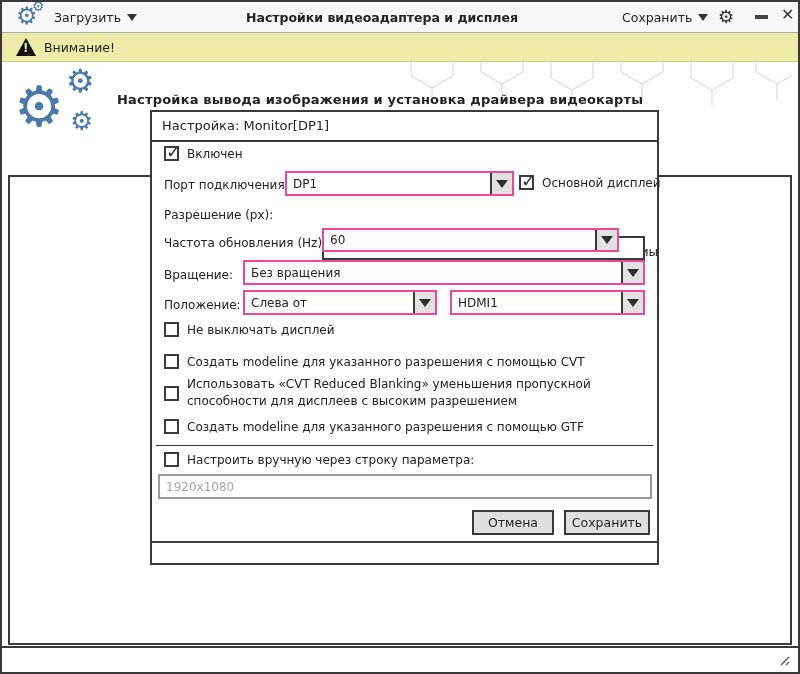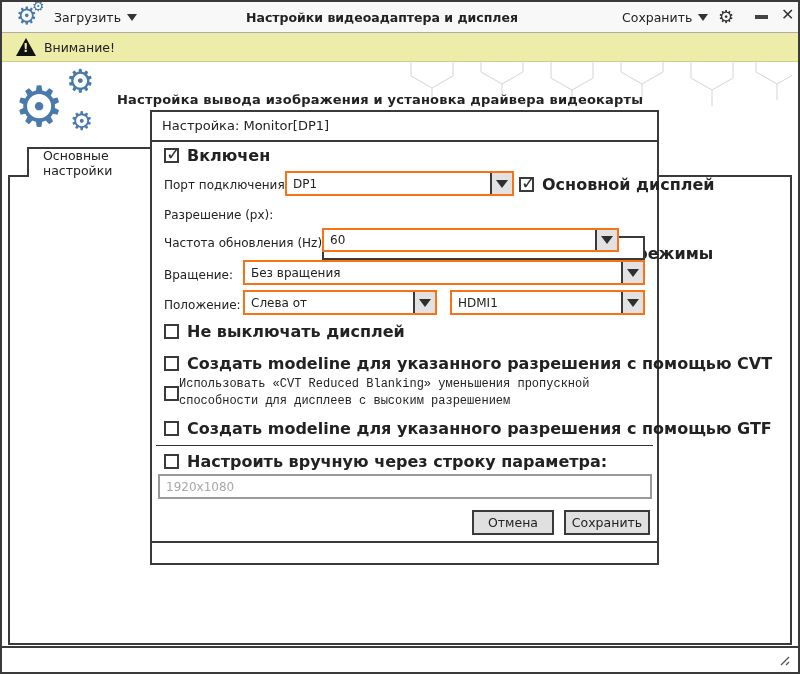--- a/index.html
+++ b/index.html
@@ -37,25 +37,25 @@
   .tab{position:absolute;left:25px;top:145px;width:138px;height:30px;border:2px solid #3a3a3a;border-bottom:none;background:#fff;z-index:2;display:flex;align-items:center;padding-left:14px;font-size:12.5px;}
   .page{position:absolute;left:6px;top:173px;width:784px;height:470px;border:2px solid #3a3a3a;background:#fff;z-index:1;}
   
   .group{position:absolute;border:2px solid #3a3a3a;background:#fff;}
   .group>.legend{position:absolute;top:-9px;left:9px;background:#fff;padding:0 5px;font-size:12.5px;}
   .g-driver{left:16px;top:182px;width:762px;height:104px;}
   .g-screen{left:16px;top:294px;width:762px;height:170px;}
   .g-hybrid{left:16px;top:470px;width:762px;height:47px;}
   .g-extra{left:16px;top:522px;width:762px;height:118px;}
   
-  .row{position:absolute;display:flex;align-items:center;gap:8px;font-size:16px;white-space:nowrap;font-weight:bold;}
+  .row{position:absolute;display:flex;align-items:center;gap:8px;font-size:12px;white-space:nowrap;}
   .cb{width:15px;height:15px;border:2px solid #3a3a3a;background:#fff;position:relative;flex:none;}
   .cb.checked::after{content:"✓";position:absolute;left:0px;top:-7px;font-size:18px;font-weight:bold;color:#333;}
   .cb.indet::after{content:"";position:absolute;left:2px;right:2px;top:4px;height:3px;background:#333;}
-  .combo{position:absolute;border:2px solid #f97316;background:#fff;font-size:12px;display:flex;align-items:center;padding-left:6px;white-space:nowrap;overflow:hidden;}
+  .combo{position:absolute;border:2px solid #ec4899;background:#fff;font-size:12px;display:flex;align-items:center;padding-left:6px;white-space:nowrap;overflow:hidden;}
   .combo .arrowbox{position:absolute;right:0;top:0;bottom:0;width:22px;background:#e2e2e2;border-left:2px solid #3a3a3a;display:flex;align-items:center;justify-content:center;}
   .combo .arrowbox::after{content:"";width:0;height:0;border-left:6px solid transparent;border-right:6px solid transparent;border-top:8px solid #2f2f2f;}
   .droplist{position:absolute;border:2px solid #3a3a3a;background:#fff;font-size:12px;}
   .droplist .item{padding:3px 6px;}
   .tinput{position:absolute;border:2px solid #9a9a9a;background:#fff;font-size:12px;font-family:"DejaVu Sans",sans-serif;padding:0 6px;color:#333;}
   .tinput::placeholder{color:#a8a8a8;opacity:1;}
   .btn{position:absolute;background:#e0e0e0;border:2px solid #3a3a3a;font-size:12.5px;display:flex;align-items:center;justify-content:center;color:#222;cursor:default;}
   .editbtn{position:absolute;width:40px;height:25px;background:#ececec;border:1px solid #c4c4c4;border-radius:3px;display:flex;align-items:center;justify-content:center;color:#9a9a9a;font-size:15px;}
   .plainlbl{position:absolute;font-size:12px;white-space:nowrap;}
   
@@ -67,21 +67,21 @@
   .mon-gear{margin-left:auto;font-size:15px;color:#222;}
   .mon-star{position:absolute;right:-7px;top:-9px;font-size:30px;color:#f0c237;transform:rotate(-12deg);line-height:1;}
   .mon-neck{position:absolute;left:53px;top:94px;width:16px;height:22px;background:#1363ae;}
   .mon-base{position:absolute;left:24px;top:112px;width:74px;height:11px;border-radius:4px;background:#1363ae;}
   
   .dialog{position:absolute;left:148px;top:108px;width:509px;height:455px;border:2px solid #3a3a3a;background:#fff;z-index:10;}
   .dlg-title{position:absolute;left:10px;top:6px;font-size:13px;}
   .dlg-sep-top{position:absolute;left:0;right:0;top:28px;border-top:2px solid #3a3a3a;}
   .dlg-hr{position:absolute;left:4px;right:4px;top:333px;border-top:1px solid #333;}
   .dlg-bottomline{position:absolute;left:0;right:0;top:429px;border-top:2px solid #3a3a3a;}
-  .wraprow{position:absolute;display:flex;align-items:center;font-size:12px;font-family:Liberation Mono, monospace;}
+  .wraprow{position:absolute;display:flex;align-items:center;gap:8px;font-size:12px;}
   .wraprow .txt{white-space:normal;line-height:1.45;}
   
   .statusbar{position:absolute;left:0;right:0;bottom:0;height:26px;border-top:2px solid #3a3a3a;background:#fff;}
   .resize-grip{position:absolute;right:8px;bottom:6px;}
 </style>
 </head>
 <body>
 
 <div class="window">
 
@@ -126,23 +126,20 @@
     </g>
   </svg>
   <div class="big-gears">
     <span class="g1">⚙</span>
       <span class="g2">⚙</span>
       <span class="g3">⚙</span>
   </div>
   <div class="page-heading">Настройка вывода изображения и установка драйвера видеокарты</div>
 
   <div class="page"></div>
-  <div class="tab">
-    <span>Основные настройки</span>
-  </div>
 
   <div class="group g-driver">
     <span class="legend">Драйвер</span>
     <div class="row" style="left:12px;top:14px;">
       <span class="cb"></span>
       <span>Автоматический в</span>
     </div>
     <div class="plainlbl" style="left:6px;top:44px;">Отказоустойчивый др</div>
     <div class="plainlbl" style="left:6px;top:74px;">Отказоустойчивый др</div>
     <div class="combo" style="left:322px;top:39px;width:435px;height:24px;">

